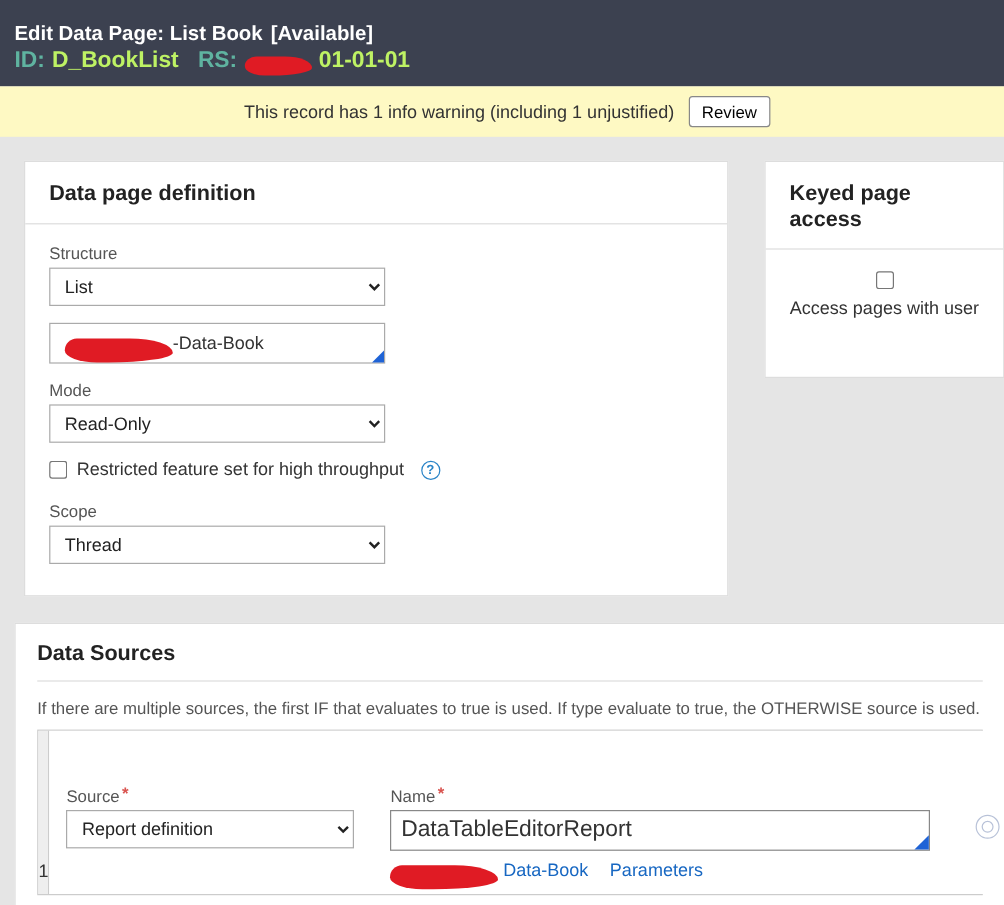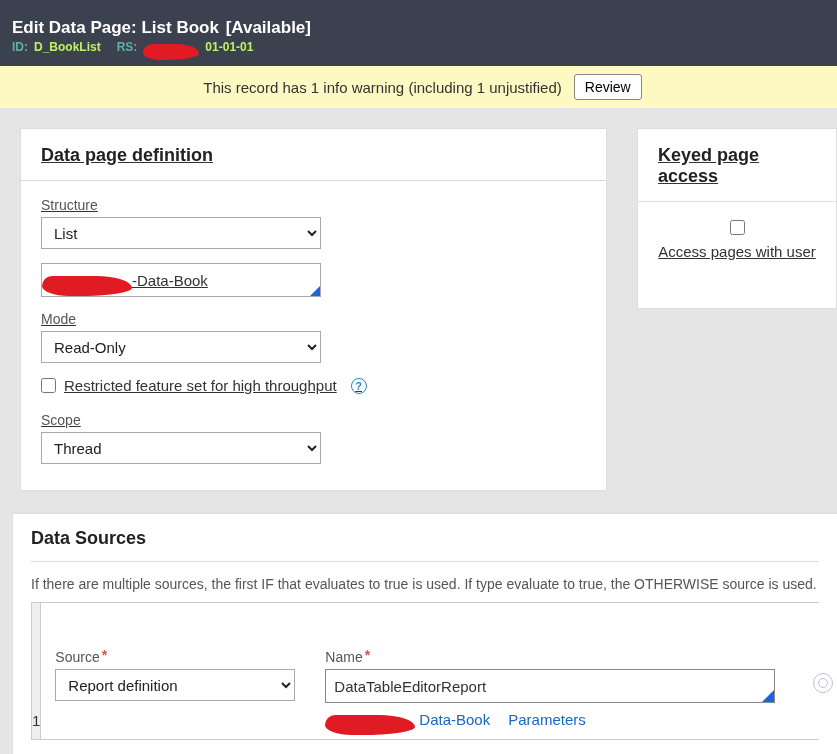--- a/index.html
+++ b/index.html
@@ -15,23 +15,24 @@
     background: #3c4150;
     color: #fff;
     padding: 18px 12px 10px;
   }
   .header-title { font-size: 17px; font-weight: 600; }
   .header-title .avail {
     font-weight: 600;
     margin-left: 2px;
   }
   .header-sub {
-    font-size: 12px;
+    font-size: 19px;
     margin-top: 2px;
     display: flex;
+    align-items: center;
     gap: 6px;
   }
   .header-sub .id-label { color: #5fb3a0; font-weight:600; }
   .header-sub .id-val { color: #bef264; font-weight:600; }
   .header-sub .rs-label { color: #5fb3a0; font-weight:600; margin-left:10px;}
   .redact {
     display:inline-block;
     width:56px; height:16px;
     background:#e01b24;
     border-radius:10px 40% 60% 30% / 50% 60% 40% 50%;
@@ -55,21 +56,20 @@
     padding:4px 10px;
     font-size:14px;
     cursor:pointer;
     margin-right:-4px;
   }
   .cols {
     display:flex;
     gap:30px;
     padding:20px 0 0 20px;
     align-items:flex-start;
-    text-decoration:underline;
   }
   .panel {
     background:#fff;
     border:1px solid #ddd;
   }
   .panel.main { width:602px; }
   .panel.side { flex:1; min-width:200px; padding-bottom:30px;}
   .panel-head {
     font-size:18px;
     font-weight:600;
@@ -97,21 +97,21 @@
   }
   select { appearance:auto; }
   .obj-input-wrap {
     border:1px solid #aaa;
     width:280px;
     height:34px;
     display:flex;
     align-items:center;
     position:relative;
     background:#fff;
-    padding-left:0;
+    padding-left:12px;
   }
   .obj-input-wrap .corner {
     position:absolute; right:0; bottom:0;
     width:0;height:0;
     border-left:10px solid transparent;
     border-bottom:10px solid #1f63d6;
   }
   .check-row {
     display:flex;
     align-items:center;
@@ -278,21 +278,21 @@
     <div class="ds-content">
       <div class="ds-col">
         <label class="fld-label req">Source</label>
         <select>
           <option>Report definition</option>
         </select>
       </div>
       <div class="ds-col">
         <label class="fld-label req">Name</label>
         <div class="name-input-wrap">
-          <span style="font-size:15px;">DataTableEditorReport</span>
+          <span style="font-size:19px;">DataTableEditorReport</span>
           <span class="corner"></span>
         </div>
         <div class="links-row">
           <span class="redact lg"></span>
           <span class="link" style="margin-left:-14px;">Data-Book</span>
           <span class="link">Parameters</span>
         </div>
       </div>
       <span class="target-icon"></span>
     </div>

